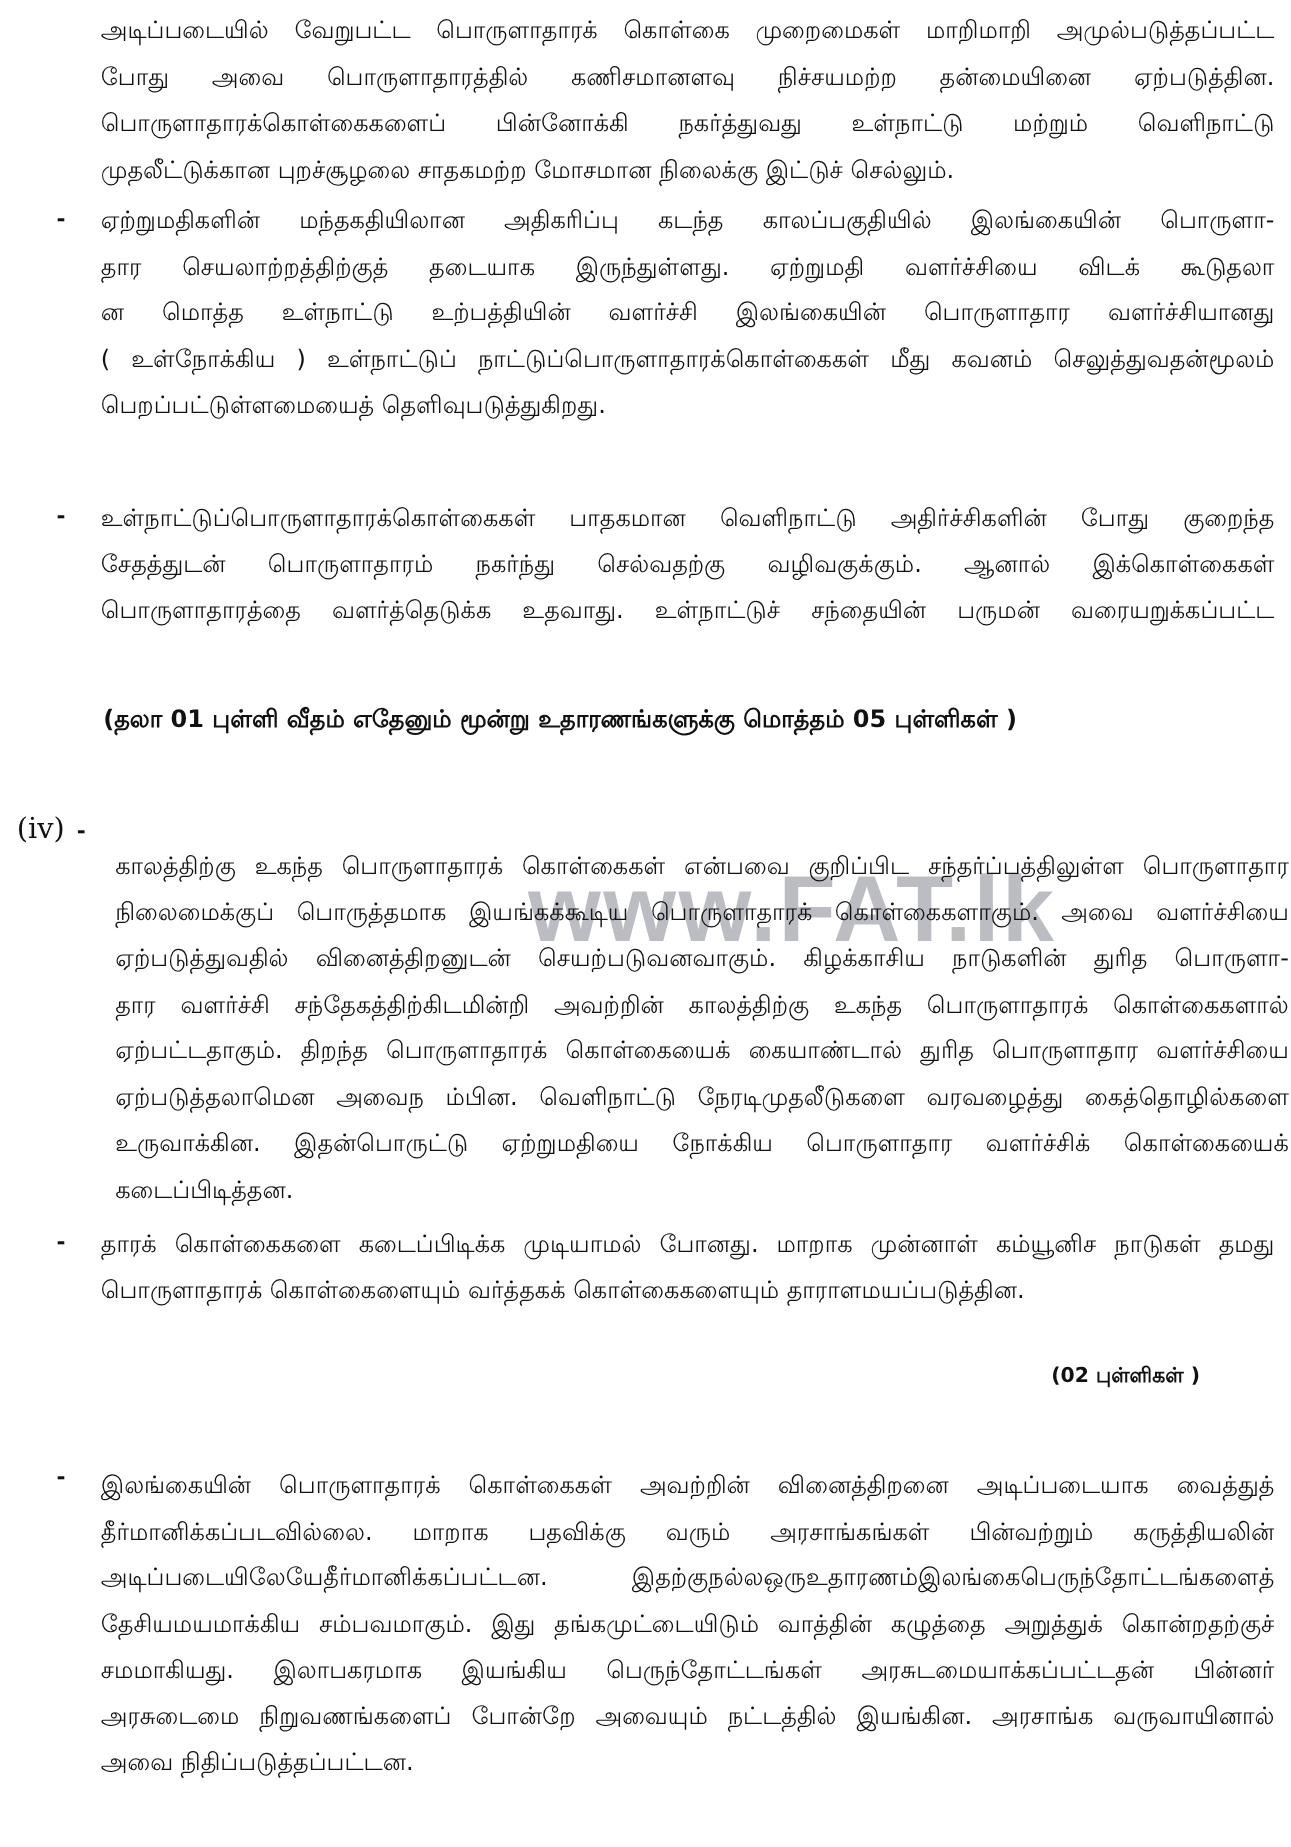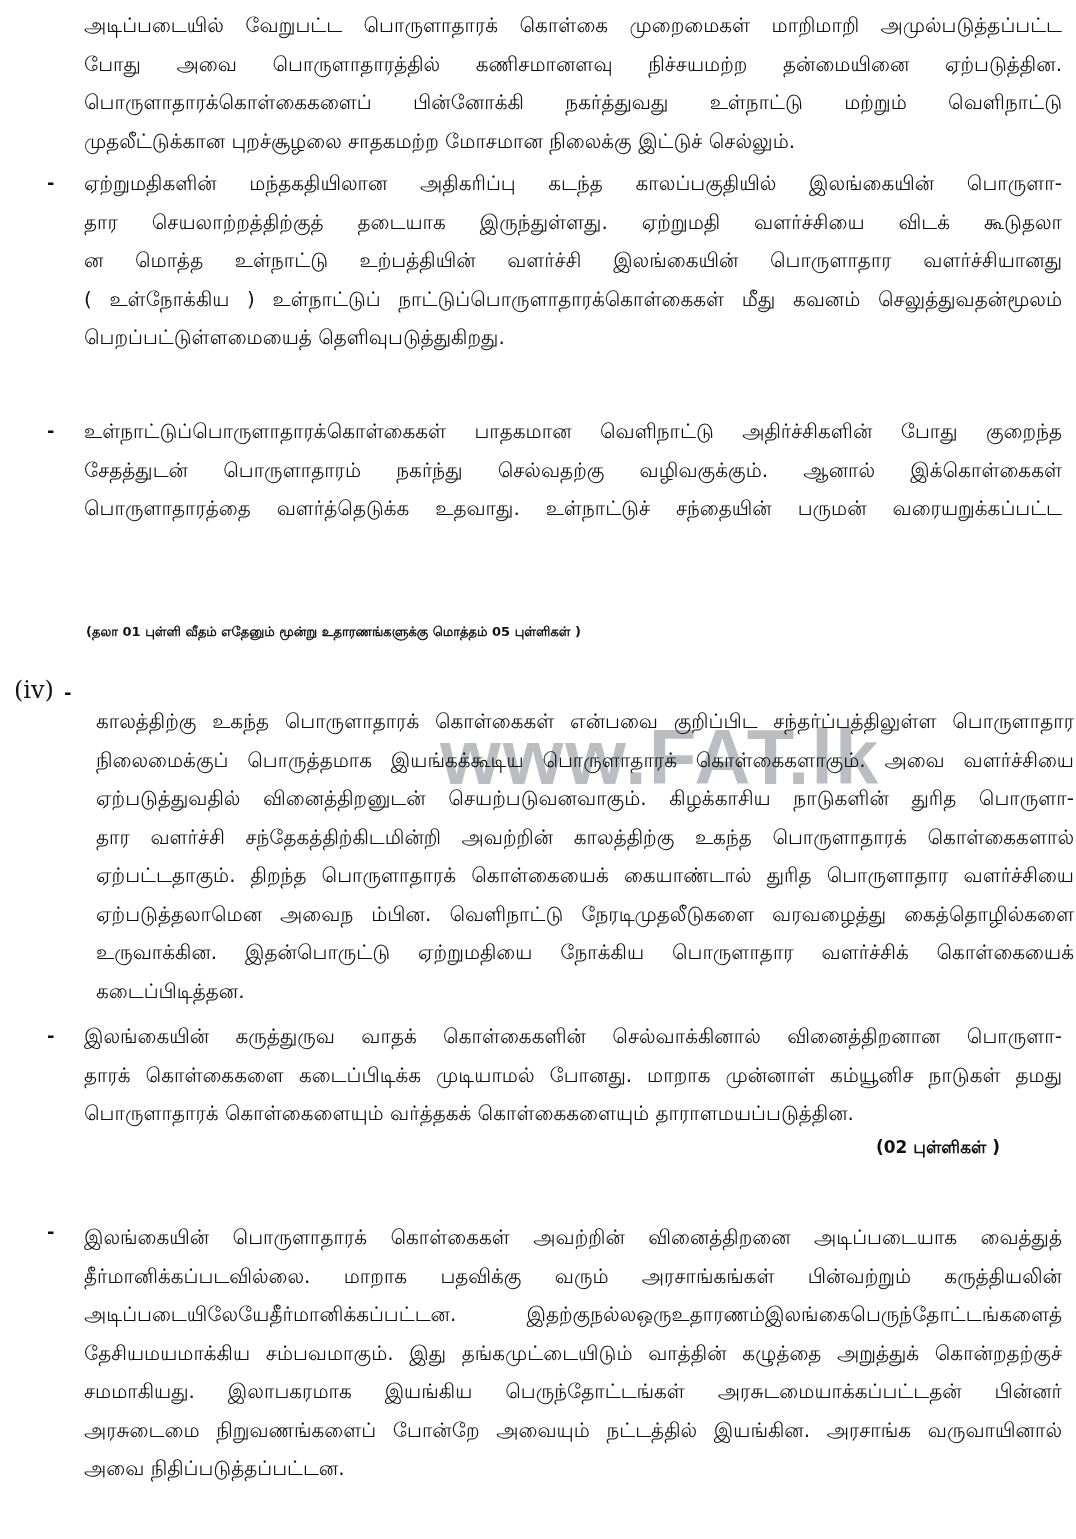--- a/index.html
+++ b/index.html
@@ -93,38 +93,37 @@
     <span class="line last">பெறப்பட்டுள்ளமையைத் தெளிவுபடுத்துகிறது.</span>
   </div>
 
   <span class="dash" style="top:420px;">-</span>
   <div class="para" style="top:412px;">
     <span class="line">உள்நாட்டுப்பொருளாதாரக்கொள்கைகள் பாதகமான வெளிநாட்டு அதிர்ச்சிகளின் போது குறைந்த</span>
     <span class="line">சேதத்துடன் பொருளாதாரம் நகர்ந்து செல்வதற்கு வழிவகுக்கும். ஆனால் இக்கொள்கைகள்</span>
     <span class="line">பொருளாதாரத்தை வளர்த்தெடுக்க உதவாது. உள்நாட்டுச் சந்தையின் பருமன் வரையறுக்கப்பட்ட</span>
   </div>
 
-  <div class="marks" style="left:86px; top:624px; font-size:13px;">(தலா 01 புள்ளி வீதம் எதேனும் மூன்று உதாரணங்களுக்கு மொத்தம்  05 புள்ளிகள் )</div>
+  <div class="marks" style="left:86px; top:587px; font-size:20px;">(தலா 01 புள்ளி வீதம் எதேனும் மூன்று உதாரணங்களுக்கு மொத்தம்  05 புள்ளிகள் )</div>
 
   <span class="roman" style="top:676px;">(iv)</span>
   <span class="dash" style="top:682px; left:64px;">-</span>
   <div class="para" style="top:702px;margin-left:12px;">
     <span class="line">காலத்திற்கு உகந்த பொருளாதாரக் கொள்கைகள் என்பவை குறிப்பிட சந்தர்ப்பத்திலுள்ள பொருளாதார</span>
     <span class="line">நிலைமைக்குப் பொருத்தமாக இயங்கக்கூடிய பொருளாதாரக் கொள்கைகளாகும். அவை வளர்ச்சியை</span>
     <span class="line">ஏற்படுத்துவதில் வினைத்திறனுடன் செயற்படுவனவாகும். கிழக்காசிய நாடுகளின் துரித பொருளா-</span>
     <span class="line">தார வளர்ச்சி சந்தேகத்திற்கிடமின்றி அவற்றின் காலத்திற்கு உகந்த பொருளாதாரக் கொள்கைகளால்</span>
     <span class="line">ஏற்பட்டதாகும். திறந்த பொருளாதாரக் கொள்கையைக் கையாண்டால் துரித பொருளாதார வளர்ச்சியை</span>
     <span class="line">ஏற்படுத்தலாமென அவைந ம்பின. வெளிநாட்டு நேரடிமுதலீடுகளை வரவழைத்து கைத்தொழில்களை</span>
     <span class="line">உருவாக்கின. இதன்பொருட்டு ஏற்றுமதியை நோக்கிய பொருளாதார வளர்ச்சிக் கொள்கையைக்</span>
     <span class="line last">கடைப்பிடித்தன.</span>
   </div>
 
   <span class="dash" style="top:1025px;">-</span>
   <div class="para" style="top:1017px;">
-    <span class="line">இலங்கையின் கருத்துருவ வாதக் கொள்கைகளின் செல்வாக்கினால் வினைத்திறனான பொருளா-</span>
     <span class="line">தாரக் கொள்கைகளை கடைப்பிடிக்க முடியாமல் போனது. மாறாக முன்னாள் கம்யூனிச நாடுகள் தமது</span>
     <span class="line last">பொருளாதாரக் கொள்கைளையும் வர்த்தகக் கொள்கைகளையும் தாராளமயப்படுத்தின.</span>
   </div>
 
   <div class="marks" style="left:876px; top:1137px;">(02 புள்ளிகள் )</div>
 
   <span class="dash" style="top:1221px;">-</span>
   <div class="para" style="top:1218px;">
     <span class="line">இலங்கையின் பொருளாதாரக் கொள்கைகள் அவற்றின் வினைத்திறனை அடிப்படையாக வைத்துத்</span>
     <span class="line">தீர்மானிக்கப்படவில்லை. மாறாக பதவிக்கு வரும் அரசாங்கங்கள் பின்வற்றும் கருத்தியலின்</span>

